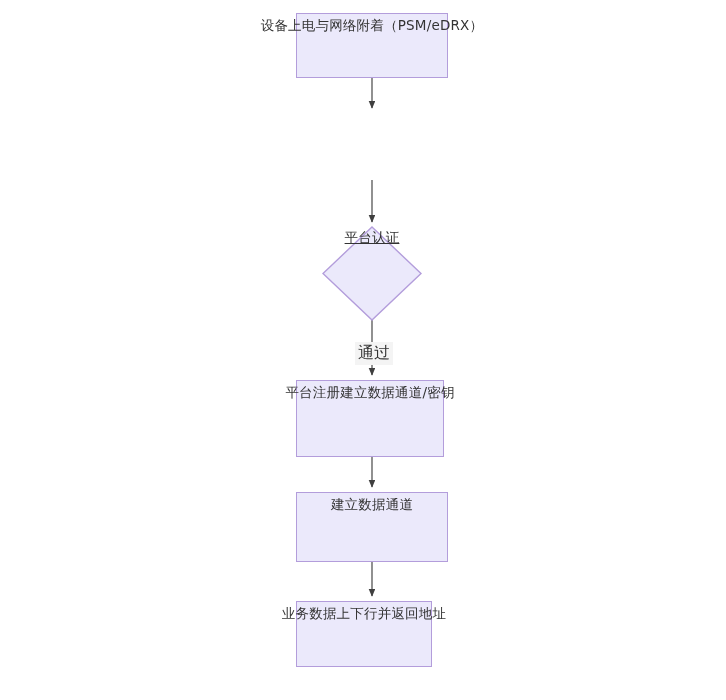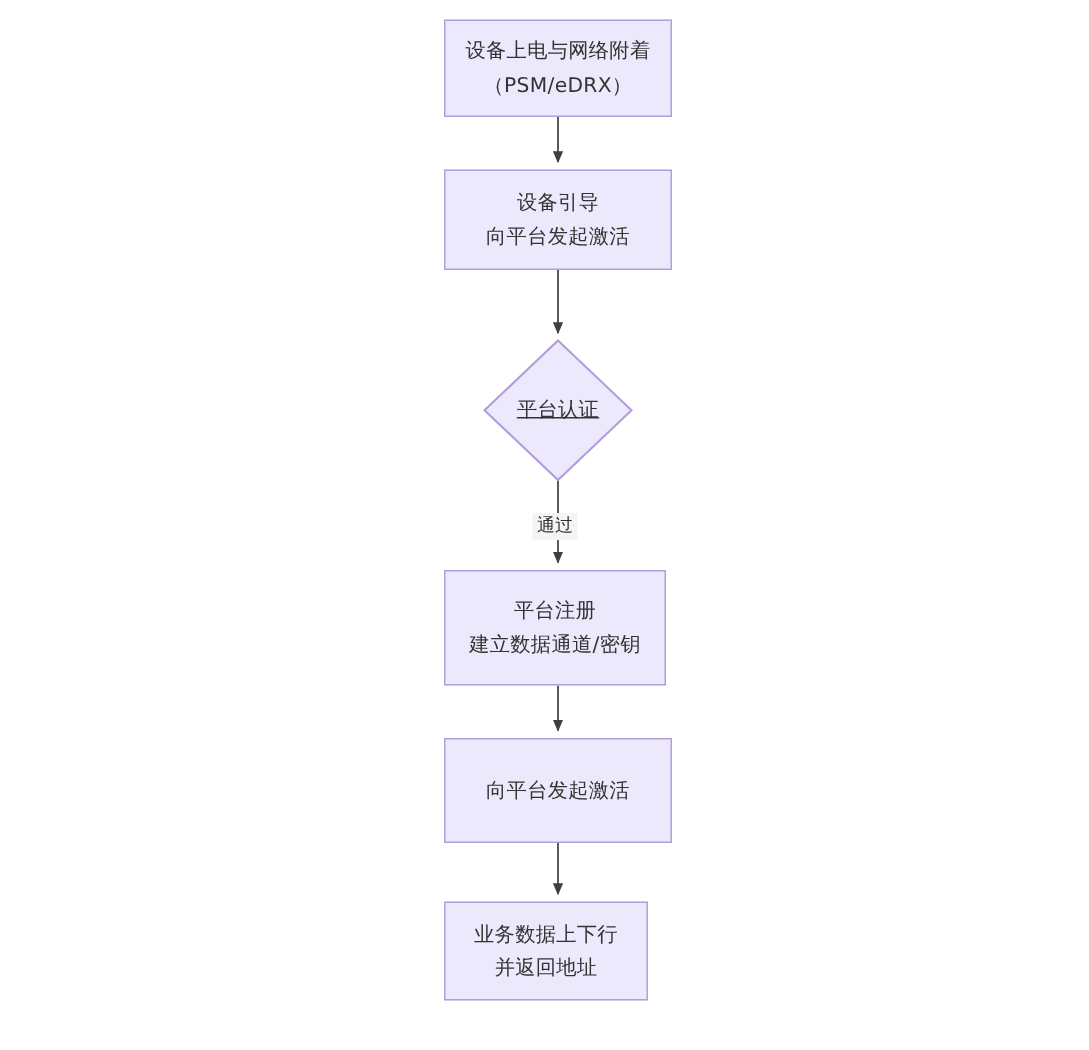--- a/index.html
+++ b/index.html
@@ -19,22 +19,22 @@
     position: absolute;
     left: 0;
     top: 0;
     width: 726px;
     height: 700px;
   }
   .node {
     position: absolute;
     box-sizing: border-box;
     display: flex;
-    flex-direction: column;
-    align-items: center;
+    flex-direction: row;
+    align-items: flex-start;
     justify-content: center;
     text-align: center;
     color: #333333;
     font-size: 13.5px;
     line-height: 1.65;
     letter-spacing: 0.2px;
     z-index: 3;
   }
   .node.process {
     background: #ebe9fb;
@@ -59,21 +59,21 @@
     z-index: 1;
   }
   .decision-label {
     position: relative;
     z-index: 2;
   }
   .edge-label {
     position: absolute;
     background: #f4f4f4;
     color: #333333;
-    font-size: 12px;
+    font-size: 16px;
     line-height: 1.3;
     padding: 1px 3px;
     white-space: nowrap;
     z-index: 4;
   }
   svg.connectors {
     position: absolute;
     left: 0;
     top: 0;
     width: 726px;
@@ -102,41 +102,37 @@
     <line x1="372" y1="457" x2="372" y2="487" stroke="#555555" stroke-width="1.3" marker-end="url(#arrowhead)"></line>
 
     <line x1="372" y1="562" x2="372" y2="596" stroke="#555555" stroke-width="1.3" marker-end="url(#arrowhead)"></line>
   </svg>
 
   <div class="node process" style="left:296px; top:13px; width:152px; height:65px;">
     <span class="node-line">设备上电与网络附着</span>
     <span class="node-line">（PSM/eDRX）</span>
   </div>
 
-  <div class="node process" style="left:296px; top:113px; width:152px; height:67px;">
-    <span class="node-line">设备引导</span>
-    <span class="node-line">向平台发起激活</span>
-  </div>
 
   <div class="node decision" style="left:322px; top:226px; width:100px; height:95px;">
     <svg class="diamond-shape" viewBox="0 0 100 95" preserveAspectRatio="none" xmlns="http://www.w3.org/2000/svg">
       <polygon points="50,1 99,47.5 50,94 1,47.5" fill="#ebe9fb" stroke="#b39ddb" stroke-width="1.4"></polygon>
     </svg>
     <span class="node-line decision-label">平台认证</span>
   </div>
 
   <div class="edge-label" style="left:355px; top:342px;">通过</div>
 
   <div class="node process" style="left:296px; top:380px; width:148px; height:77px;">
     <span class="node-line">平台注册</span>
     <span class="node-line">建立数据通道/密钥</span>
   </div>
 
   <div class="node process" style="left:296px; top:492px; width:152px; height:70px;">
-    <span class="node-line">向平台发起激活</span>
+    <span class="node-line">建立数据通道</span>
   </div>
 
   <div class="node process" style="left:296px; top:601px; width:136px; height:66px;">
     <span class="node-line">业务数据上下行</span>
     <span class="node-line">并返回地址</span>
   </div>
 
 </div>
 
 </body></html>

